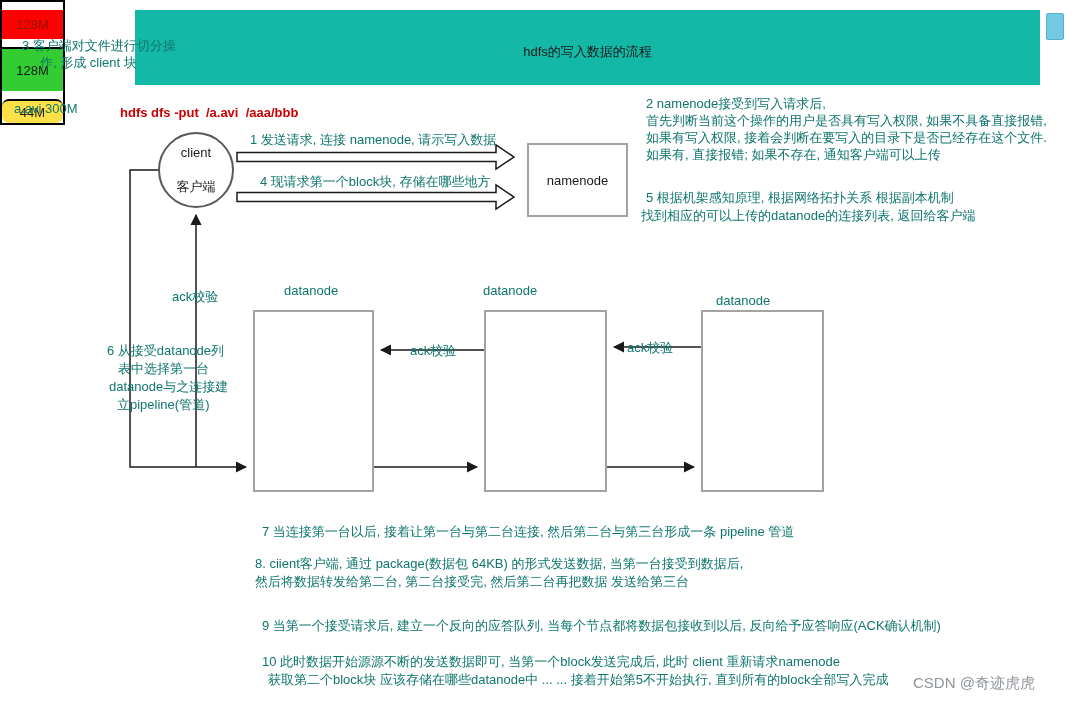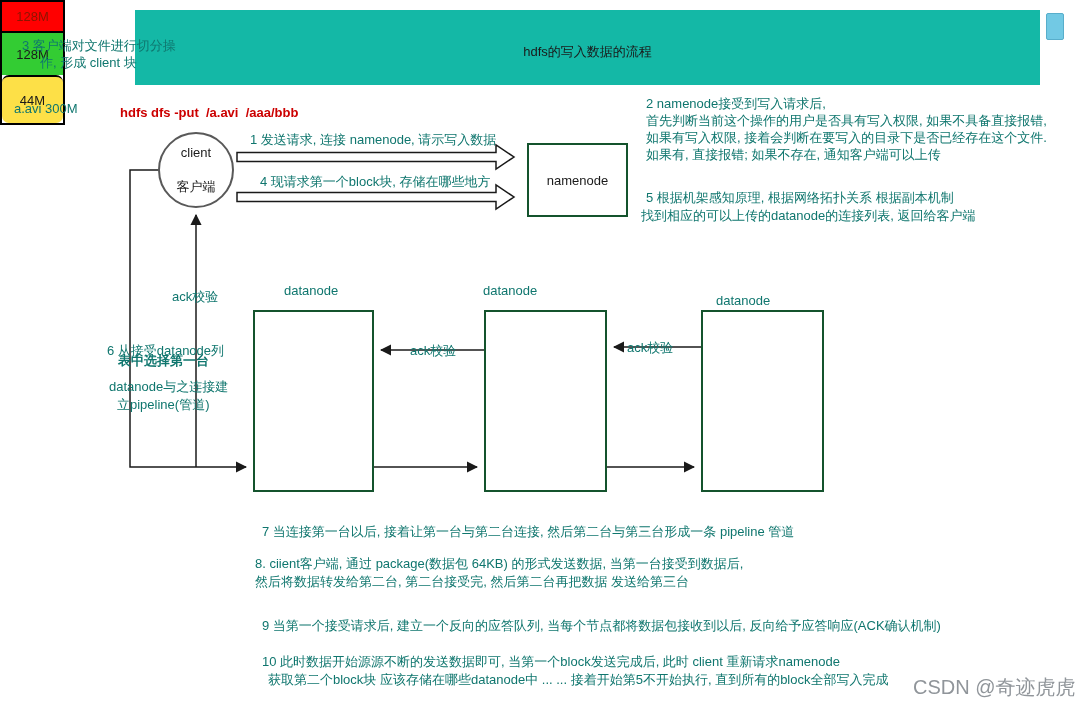--- a/index.html
+++ b/index.html
@@ -5,27 +5,27 @@
   * { margin:0; padding:0; box-sizing:border-box; }
   html,body { background:#ffffff; }
   body { font-family:"Liberation Sans","DejaVu Sans",sans-serif; }
   .canvas { position:relative; width:1081px; height:701px; background:#fff; overflow:hidden; }
   .abs { position:absolute; }
   .txt { position:absolute; font-size:13px; color:#0f766e; white-space:pre; z-index:3; line-height:1.2; }
   .banner { left:135px; top:10px; width:905px; height:75px; z-index:0; }
   .banner .title { width:100%; text-align:center; padding-top:33px; font-size:13px; color:#1a1a1a; }
   .scroll-thumb { left:1046px; top:13px; width:18px; height:27px; border:1px solid #58aecb; border-radius:2px; z-index:4; }
   .block-stack { left:20px; top:120px; width:65px; height:125px; border:2px solid #000; display:flex; flex-direction:column; z-index:2; background:#fff; }
-  .blk { display:flex; align-items:center; justify-content:center; font-size:13px; }
+  .blk { display:flex; align-items:center; justify-content:center; font-size:13px;margin-top:8px; }
   .blk.sep { border-top:2px solid #000; }
   .cmd { font-weight:bold; font-size:13px; }
   .client-circle { left:158px; top:132px; width:76px; height:76px; border:2px solid #595959; border-radius:50%; background:#fff;
                    display:flex; flex-direction:column; align-items:center; justify-content:center; font-size:13px; line-height:1.3; z-index:2; color:#1a1a1a;gap:17px; }
-  .node-box { position:absolute; border:2px solid #14532d; background:#fff; display:flex; align-items:center; justify-content:center; font-size:13px; z-index:2; color:#1a1a1a; }
-  .watermark { position:absolute; left:913px; top:674px; font-size:20px; color:#90959a; z-index:3; white-space:pre; }
+  .node-box { position:absolute; border:2px solid #a3a3a3; background:#fff; display:flex; align-items:center; justify-content:center; font-size:13px; z-index:2; color:#1a1a1a; }
+  .watermark { position:absolute; left:913px; top:674px; font-size:15px; color:#90959a; z-index:3; white-space:pre; }
   svg.connectors { position:absolute; left:0; top:0; z-index:1; }
 </style>
 </head>
 <body>
 
 <div class="canvas">
 
   <div class="banner abs" style="background-color: #14b8a6;">
     <div class="title">hdfs的写入数据的流程</div>
   </div>
@@ -87,21 +87,21 @@
   <div class="txt" style="left:716px; top:293px;">datanode</div>
 
   <div class="node-box" style="left:253px; top:310px; width:121px; height:182px;"></div>
   <div class="node-box" style="left:484px; top:310px; width:123px; height:182px;"></div>
   <div class="node-box" style="left:701px; top:310px; width:123px; height:182px;"></div>
 
   <div class="txt" style="left:410px; top:343px;">ack校验</div>
   <div class="txt" style="left:627px; top:340px;">ack校验</div>
 
   <div class="txt" style="left:107px; top:343px;">6 从接受datanode列</div>
-  <div class="txt" style="left:118px; top:353px;font-weight:bold;">表中选择第一台</div>
+  <div class="txt" style="left:118px; top:361px;">表中选择第一台</div>
   <div class="txt" style="left:109px; top:379px;">datanode与之连接建</div>
   <div class="txt" style="left:117px; top:397px;">立pipeline(管道)</div>
 
   <div class="txt" style="left:262px; top:524px;">7 当连接第一台以后, 接着让第一台与第二台连接, 然后第二台与第三台形成一条 pipeline 管道</div>
   <div class="txt" style="left:255px; top:556px;">8. ciient客户端, 通过 package(数据包 64KB) 的形式发送数据, 当第一台接受到数据后,</div>
   <div class="txt" style="left:255px; top:574px;">然后将数据转发给第二台, 第二台接受完, 然后第二台再把数据 发送给第三台</div>
   <div class="txt" style="left:262px; top:618px;">9 当第一个接受请求后, 建立一个反向的应答队列, 当每个节点都将数据包接收到以后, 反向给予应答响应(ACK确认机制)</div>
   <div class="txt" style="left:262px; top:654px;">10 此时数据开始源源不断的发送数据即可, 当第一个block发送完成后, 此时 client 重新请求namenode</div>
   <div class="txt" style="left:268px; top:672px;">获取第二个block块 应该存储在哪些datanode中 ... ... 接着开始第5不开始执行, 直到所有的block全部写入完成</div>
 

